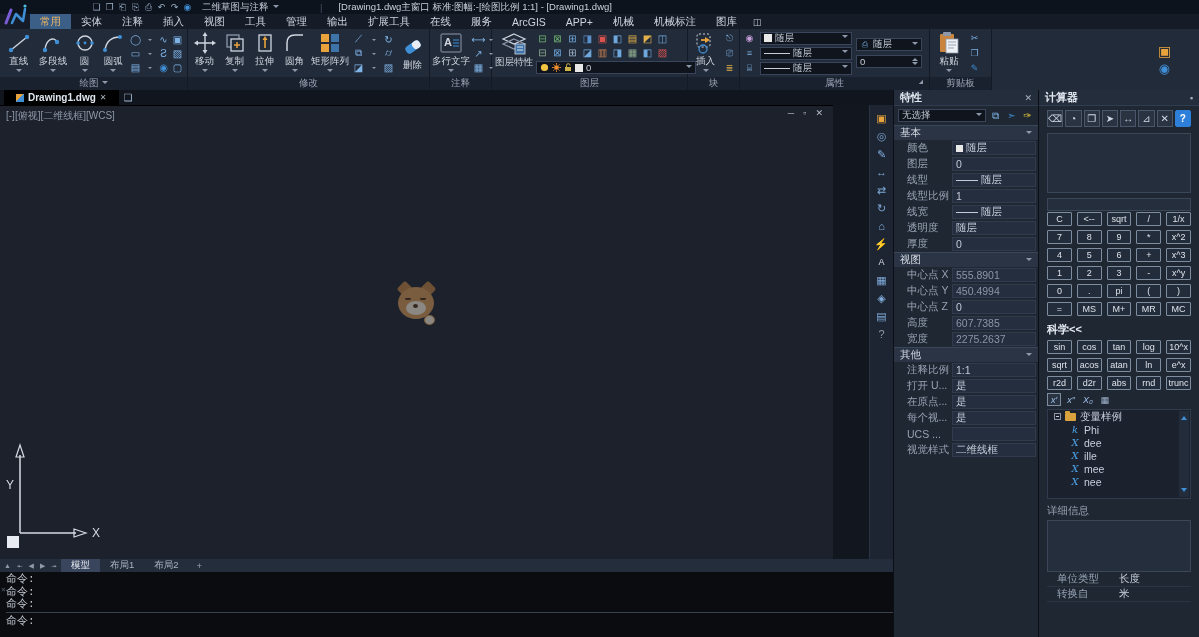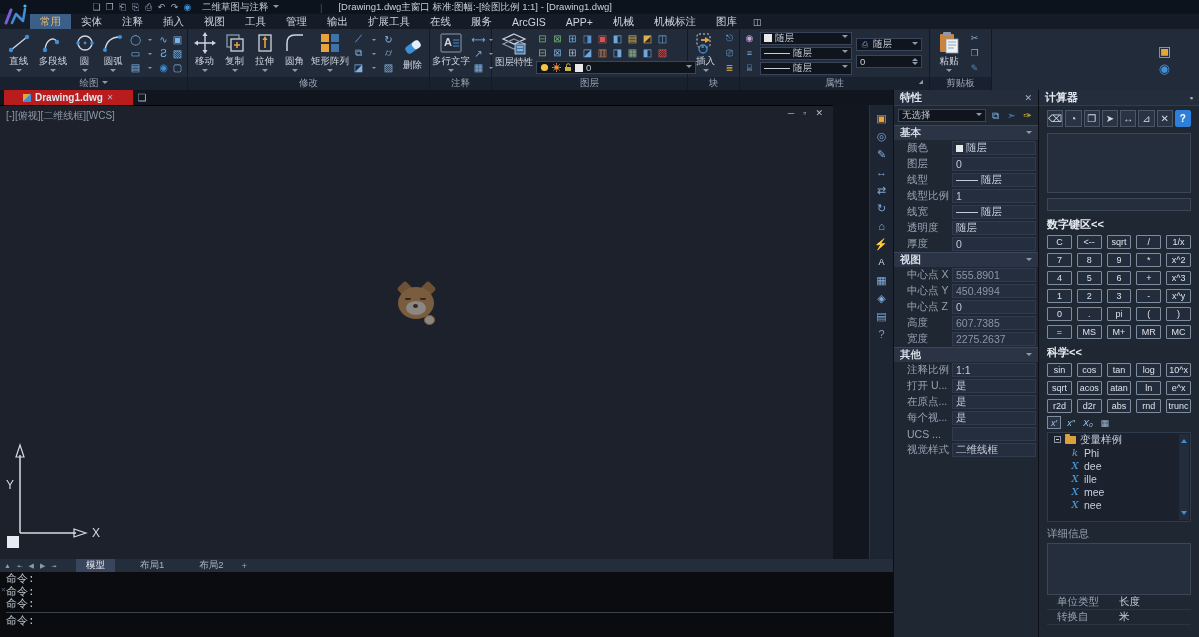--- a/index.html
+++ b/index.html
@@ -58,22 +58,22 @@
   .launcher { position:absolute; right:3px; width:0; height:0; border:3px solid transparent;
               border-bottom:3px solid #8d99ab; transform:rotate(135deg); }
   #ribbon-extra { margin-left:auto; margin-right:28px; display:flex; flex-direction:column;
                   justify-content:center; gap:4px; align-items:center; }
 
   
   #main { flex:1; display:flex; min-height:0; }
   #left-col { width:893px; display:flex; flex-direction:column; }
 
   #doc-tabbar { height:15px; background:#10151e; display:flex; align-items:center; gap:5px; padding-left:4px; }
-  #doc-tab { height:15px; background:#b91c1c; display:flex; align-items:center; gap:4px;
-             padding:0 19px; font-size:10px; color:#e0e7f0; font-weight:bold; }
+  #doc-tab { height:15px; background:#000000; display:flex; align-items:center; gap:4px;
+             padding:0 12px; font-size:10px; color:#e0e7f0; font-weight:bold; }
   .dwg-ic { width:8px; height:8px; background:linear-gradient(135deg,#e8a33d 50%,#3f8fd6 50%); }
   .tab-close { color:#aab3c2; font-size:8px; font-weight:normal; }
   .newdoc { color:#9fb3cc; font-size:10px; }
 
   #canvas-row { flex:1; display:flex; min-height:0;gap:36px; }
   #canvas { flex:1; background:#1c212b; position:relative; border-top:1px solid #000; }
   #viewport-label { position:absolute; left:6px; top:3px; font-size:10px; color:#8f99a8; }
   #win-controls { position:absolute; right:10px; top:2px; display:flex; gap:9px;
                   color:#b6bdc8; font-size:9px; }
 
@@ -103,42 +103,42 @@
 
   
   #toolstrip { width:24px; background:#1d2532; border-left:1px solid #2a3342; display:flex;
                flex-direction:column; align-items:center; padding-top:8px; gap:7px; }
   .strip-ic { font-size:11px; color:#7fa9d8; line-height:11px; cursor:default; }
 
   
   #layout-bar { height:13px; background:#242d3b; display:flex; align-items:center; gap:2px;
                 padding-left:2px; font-size:9.5px; color:#a9b2c0; }
   .nav-ic { font-size:7px; color:#8d98a8; padding:0 2px; }
-  .ltab { padding:0 10px; height:13px; display:flex; align-items:center;margin-left:15px; }
+  .ltab { padding:0 10px; height:13px; display:flex; align-items:center; }
   .ltab.active { background:#39455c; color:#e8edf4; }
   .ltab-add { padding:0 6px; color:#9aa5b6; }
 
   
   #cmd { height:65px; background:#0a0c0f; font-family:"Liberation Mono","DejaVu Sans Mono",monospace;
          font-size:11px; color:#c2c8d2; padding:1px 0 0 6px; position:relative; }
   .cmd-line { line-height:12.5px; white-space:pre; }
   #cmd-close { position:absolute; left:1px; top:13px; color:#5a6270; font-size:8px; }
   #cmd-prompt { border-top:1px solid #3a424e; margin-top:1px; padding-top:2px; line-height:13px; }
 
   
   #props { width:145px; background:#1f2733; border-left:1px solid #0c1016; display:flex;
            flex-direction:column; font-size:10.5px; }
   .pal-head { height:16px; background:#232d3c; display:flex; align-items:center; padding:0 6px;
               color:#e2e8f1; font-weight:bold; font-size:11px; border-bottom:1px solid #303c4f; }
   .pal-head .x { margin-left:auto; font-weight:normal; color:#aab3c2; font-size:9px; }
   #selector-row { display:flex; align-items:center; gap:3px; padding:3px 4px; }
   #selector-dd { flex:1; }
   .sel-ic { font-size:10px; }
   .psec-head { height:15px; background:#2a3445; border-top:1px solid #3a4659; color:#d6dce6;
-               font-weight:bold; display:flex; align-items:center; padding:0 6px; }
+               font-weight:normal; display:flex; align-items:center; padding:0 6px; }
   .psec-head .caret { margin-left:auto; }
   .prow { display:grid; grid-template-columns:58px 1fr; height:16px; align-items:center; }
   .plab { padding-left:13px; color:#97a2b3; white-space:nowrap; overflow:hidden; }
   .pval { height:14px; background:#242e3e; border:1px solid #303b4d; margin-right:2px;
           display:flex; align-items:center; padding:0 3px; gap:3px; color:#c3cbd8; white-space:nowrap; overflow:hidden;}
   .colorswatch { display:none; width:7px; height:7px; background:#e9e9e9; }
   .lineswatch { display:none; width:22px; border-top:1px solid #c3cbd8; }
   .sec-basic .prow:nth-child(1) .colorswatch { display:inline-block; }
   .sec-basic .prow:nth-child(3) .lineswatch,
   .sec-basic .prow:nth-child(5) .lineswatch { display:inline-block; }
@@ -847,21 +847,20 @@
         <span class="ct-ic">❐</span>
         <span class="ct-ic">➤</span>
         <span class="ct-ic">↔</span>
         <span class="ct-ic">⊿</span>
         <span class="ct-ic">✕</span>
         <span class="ct-ic help">?</span>
       </div>
       <div id="calc-display"></div>
       <div id="calc-input"></div>
 
-      <div class="calc-sec">数字键区&lt;&lt;</div>
       <div class="keys">
         <button class="key">C</button>
           <button class="key">&lt;--</button>
           <button class="key">sqrt</button>
           <button class="key">/</button>
           <button class="key">1/x</button>
           <button class="key">7</button>
           <button class="key">8</button>
           <button class="key">9</button>
           <button class="key">*</button>

